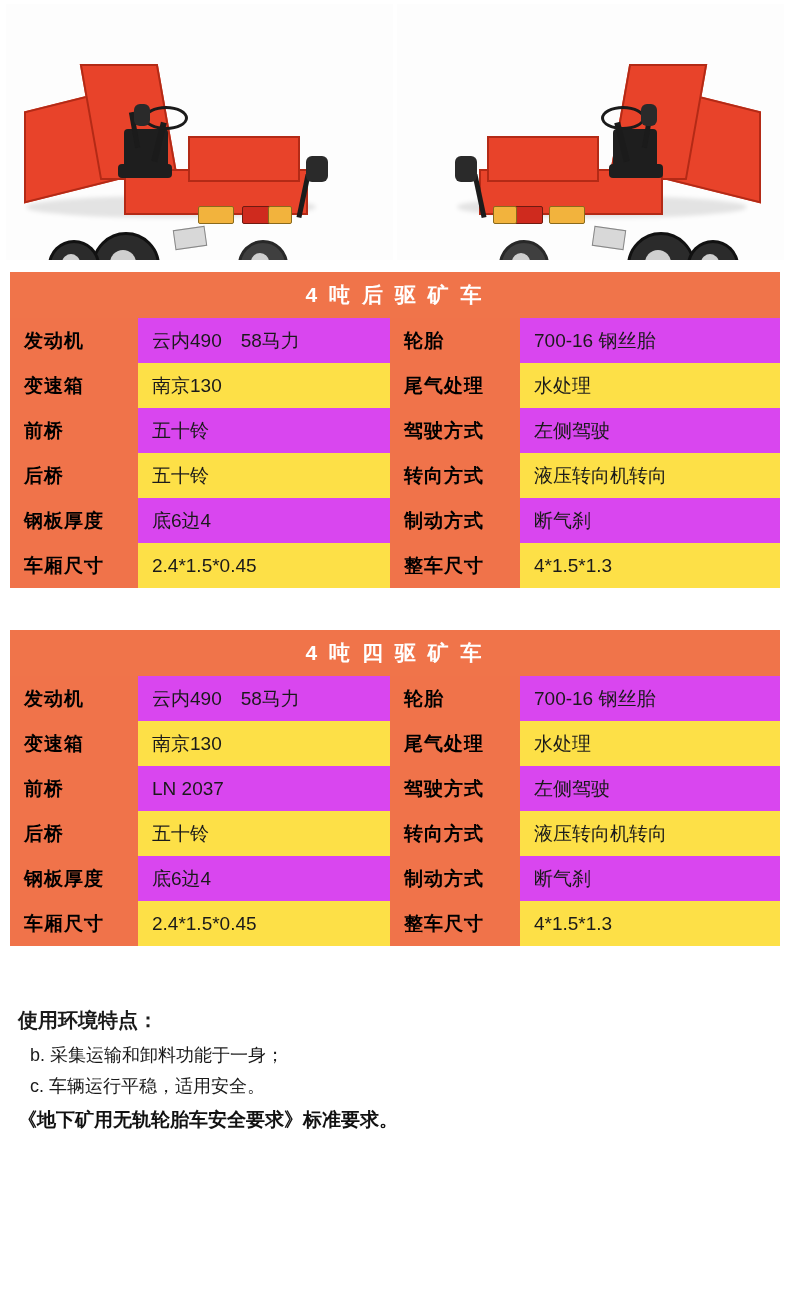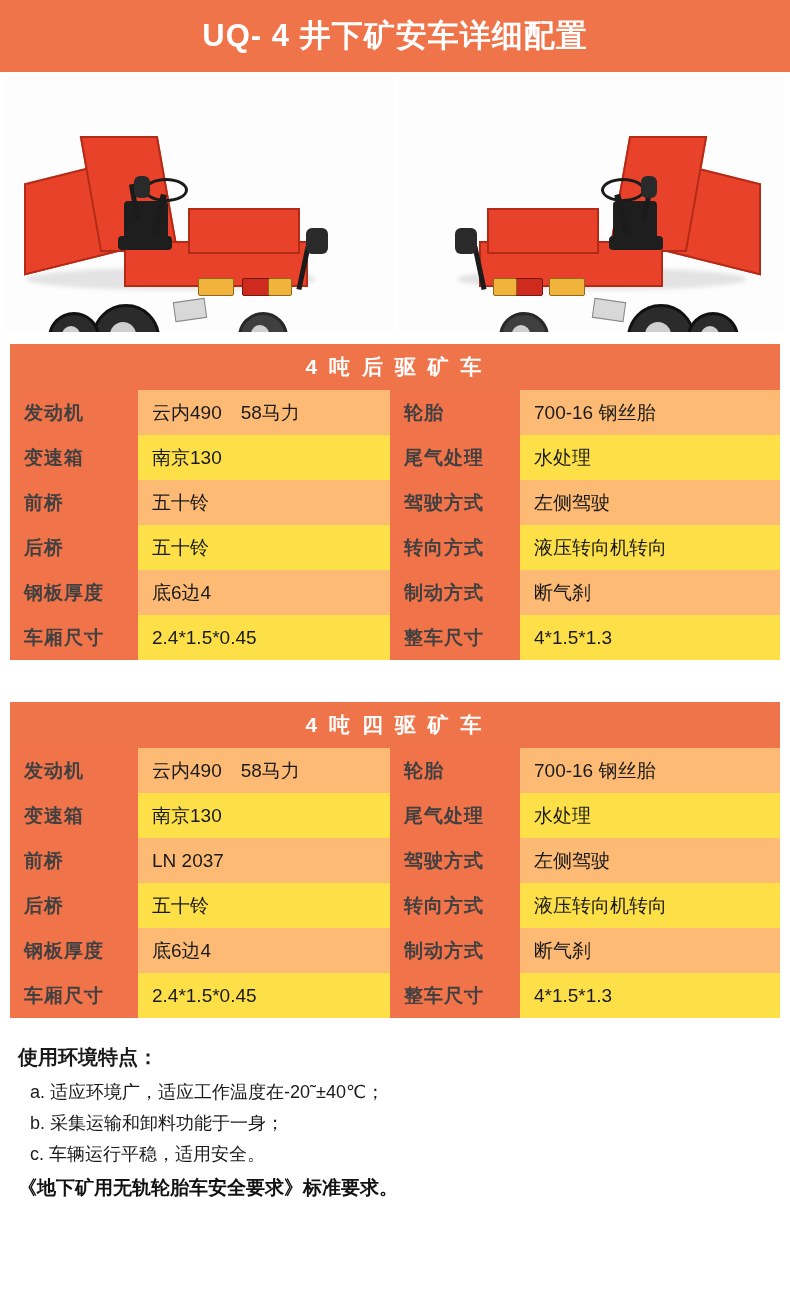--- a/index.html
+++ b/index.html
@@ -143,38 +143,39 @@
   .cell {
     font-size: 19px;
     padding: 8px 10px;
     box-sizing: border-box;
     display: flex;
     align-items: center;
     min-height: 45px;
   }
   .lbl {
     background: #f0734a;
-    color: #404040;
+    color: #000000;
     font-weight: bold;
     justify-content: flex-start;
     padding-left: 14px;
     letter-spacing: 1px;
   }
   .val {
-    background: #fdba74;
+    background: #d946ef;
     color: #1a1a1a;
     padding-left: 14px;
   }
   .val.alt { background: #fde047; }
   .row-gap { height: 18px; background: #ffffff; }
 
   
   .notes {
     padding: 14px 18px 0 18px;
     box-sizing: border-box;
+    margin-top: 35px;
   }
   .notes-title {
     font-size: 20px;
     font-weight: bold;
     margin-bottom: 9px;
   }
   .note-line {
     font-size: 18px;
     margin: 7px 0 7px 12px;
     color: #1a1a1a;
@@ -184,23 +185,20 @@
     font-weight: bold;
     margin: 9px 0 0 0;
     color: #111;
   }
 </style>
 </head>
 <body>
 
 <div class="page">
 
-  <div class="header">
-    <div class="header-title">UQ- 4 井下矿安车详细配置</div>
-  </div>
 
   <div class="photos">
 
     <div class="photo">
       <div class="truck">
 
         <div class="shadow" style="left:20px; top:192px; width:290px; height:22px;"></div>
 
         <div class="bed" style="left:18px; top:92px; width:120px; height:88px; transform: skewY(-14deg);"></div>
         <div class="bed" style="left:84px; top:60px; width:74px; height:112px; transform: skewX(10deg);"></div>
@@ -340,19 +338,18 @@
 
       <div class="cell lbl">车厢尺寸</div>
       <div class="cell val alt">2.4*1.5*0.45</div>
       <div class="cell lbl">整车尺寸</div>
       <div class="cell val alt">4*1.5*1.3</div>
     </div>
   </div>
 
   <div class="notes">
     <div class="notes-title">使用环境特点：</div>
-    <div class="note-line">a. 适应环境广，适应工作温度在-20˜±40℃；</div>
     <div class="note-line">b. 采集运输和卸料功能于一身；</div>
     <div class="note-line">c. 车辆运行平稳，适用安全。</div>
     <div class="footer-line">《地下矿用无轨轮胎车安全要求》标准要求。</div>
   </div>
 
 </div>
 
 </body></html>

